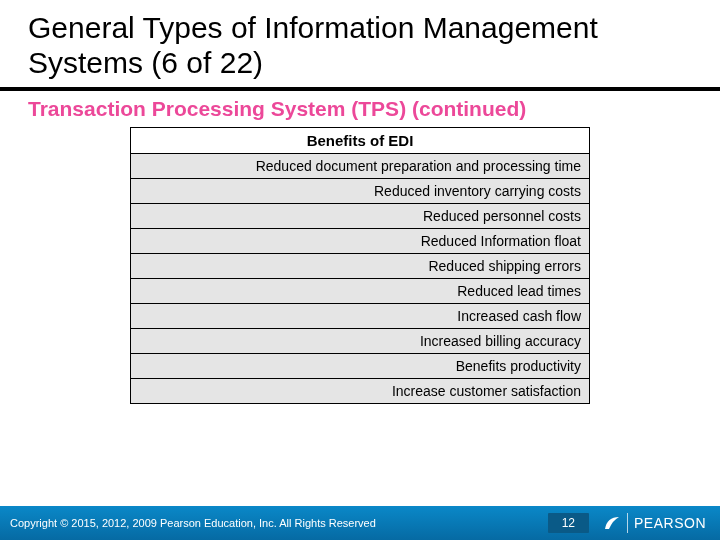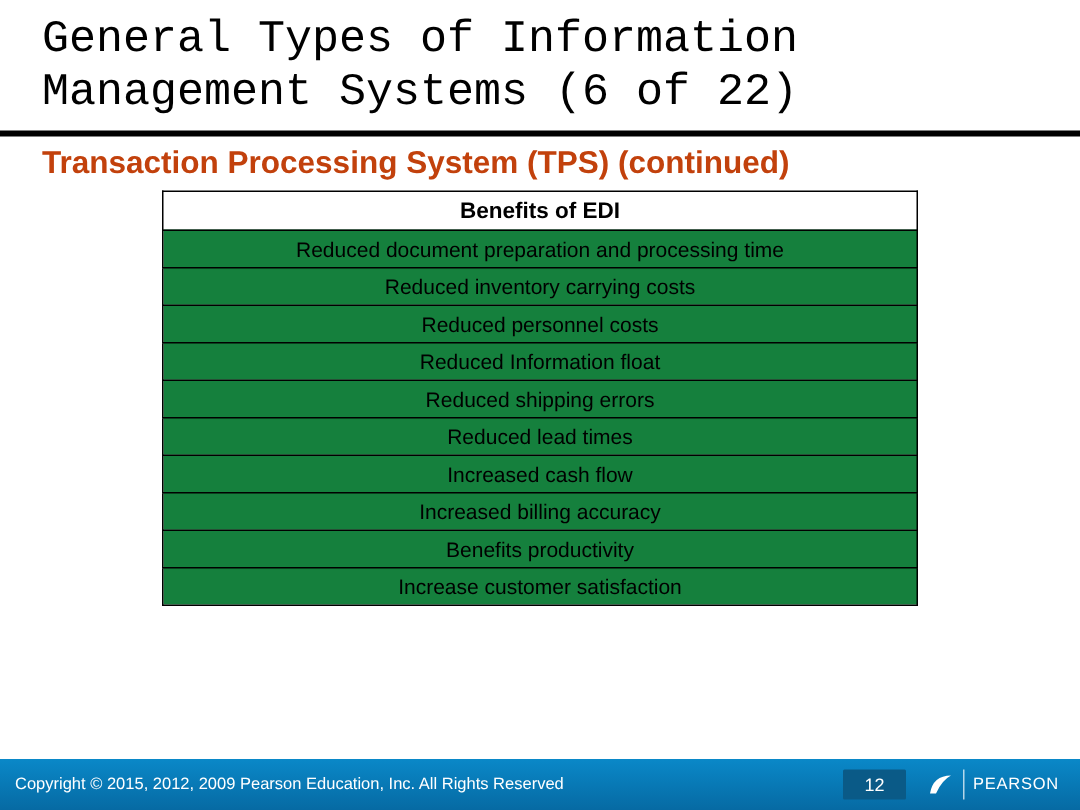--- a/index.html
+++ b/index.html
@@ -6,62 +6,61 @@
   body {
     width: 720px;
     height: 540px;
     font-family: Arial, Helvetica, sans-serif;
     background: #fff;
     position: relative;
     overflow: hidden;
   }
   .title-area {
     padding: 10px 44px 4px 28px;
-    font-family: Liberation Mono, monospace;
   }
   .slide-title {
     font-size: 30px;
     line-height: 1.18;
     color: #000;
     font-weight: 400;
   }
   .title-underline {
     height: 4px;
     background: #000;
     margin-top: 2px;
   }
   .subtitle {
     font-size: 21px;
     font-weight: bold;
-    color: #c2410c;
+    color: #ec4899;
     padding: 6px 28px 6px 28px;
   }
   .table-wrap {
     display: flex;
     justify-content: center;
     padding: 0 28px;
   }
   table.edi {
     border-collapse: collapse;
-    width: 504px;
+    width: 460px;
   }
   table.edi th {
     border: 1px solid #000;
     font-size: 15px;
     font-weight: bold;
     text-align: center;
     padding: 4px 8px;
     background: #fff;
   }
   table.edi td {
     border: 1px solid #000;
     font-size: 14px;
     padding: 4px 8px;
-    text-align: center;
-    background: #15803d;
+    text-align: right;
+    background: #e5e5e5;
   }
   .footer {
     position: absolute;
     left: 0;
     bottom: 0;
     width: 100%;
     height: 34px;
     background: #0077b6;
     background: linear-gradient(#0a88c8, #066aa3);
     display: flex;
@@ -83,21 +82,21 @@
     margin-right: 14px;
     border-radius: 1px;
   }
   .brand {
     display: flex;
     align-items: center;
     padding-right: 14px;
     gap: 6px;
   }
   .brand-name {
-    font-size: 11px;
+    font-size: 14px;
     letter-spacing: 0.5px;
     font-weight: 400;
   }
   .brand-divider {
     width: 1px;
     height: 20px;
     background: rgba(255,255,255,0.7);
   }
   .brand-icon svg { display: block; }
 </style>

